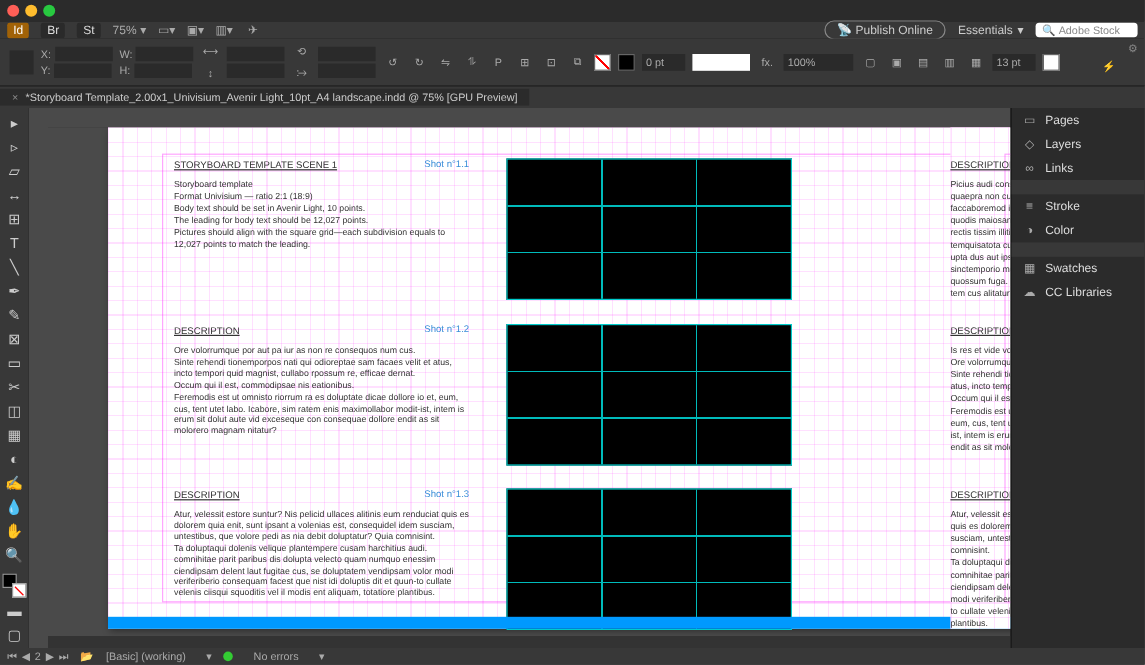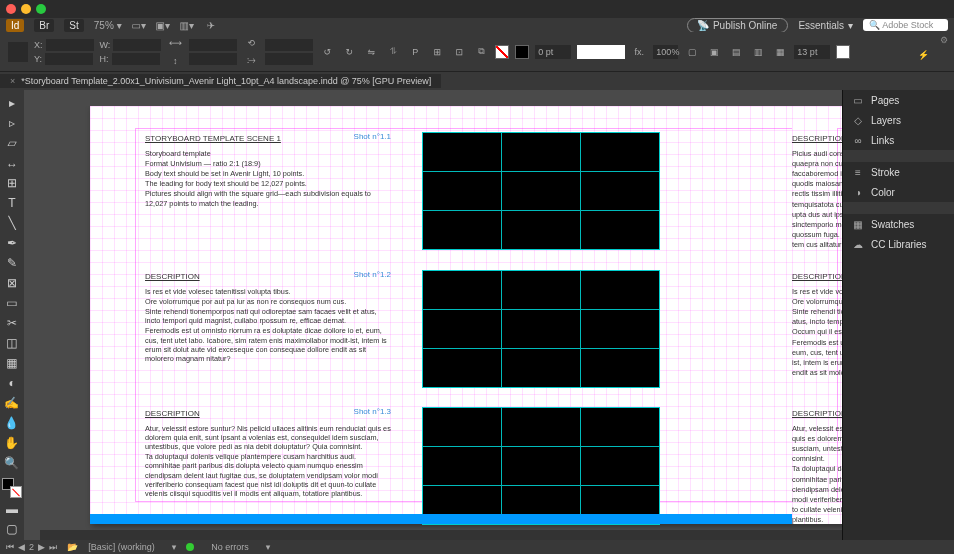--- a/index.html
+++ b/index.html
@@ -154,21 +154,21 @@
  <div class="microicon">⥮</div>
  <div class="microicon">P</div>
  <div class="microicon">⊞</div>
  <div class="microicon">⊡</div>
  <div class="microicon">⧉</div>
  <div class="fillswatch redx"></div>
  <div class="fillswatch black"></div>
  <div class="numin">0 pt</div>
  <div class="strokeprev"></div>
  <div class="microicon">fx.</div>
- <div class="numin" style="width:25px">100%</div>
+ <div class="numin" style="width:58px">100%</div>
  <div class="microicon">▢</div>
  <div class="microicon">▣</div>
  <div class="microicon">▤</div>
  <div class="microicon">▥</div>
  <div class="microicon">▦</div>
  <div class="numin">13 pt</div>
  <div class="fillswatch white"></div>
  <span class="gearcorner">⚙</span>
  <span class="lightcorner">⚡</span>
 </div>
@@ -218,23 +218,23 @@
     <div id="entries">
             <div class="entry" style="top: 26px; left: 55px; width: 246px;"><span class="hdr">STORYBOARD TEMPLATE SCENE 1</span><span class="shotnum">Shot n°1.1</span><div class="body">
                 <p>Storyboard template</p>
                 <p>Format Univisium — ratio 2:1 (18:9)</p>
                 <p>Body text should be set in Avenir Light, 10 points.</p>
                 <p>The leading for body text should be 12,027 points.</p>
                 <p>Pictures should align with the square grid—each subdivision equals to 12,027 points to match the leading.</p>
               </div></div>
             <div class="frame" style="top: 26px; left: 332px; width: 238px; height: 118px;"></div>
             <div class="entry" style="top: 164px; left: 55px; width: 246px;"><span class="hdr">DESCRIPTION</span><span class="shotnum">Shot n°1.2</span><div class="body">
-                <p>Is res et vide volesec tatenitissi volupta tibus.</p>
                 <p>Ore volorrumque por aut pa iur as non re consequos num cus.</p>
                 <p>Sinte rehendi tionemporpos nati qui odioreptae sam facaes velit et atus, incto tempori quid magnist, cullabo rpossum re, efficae dernat.</p>
+                <p>Occum qui il est, commodipsae nis eationibus.</p>
                 <p>Feremodis est ut omnisto riorrum ra es doluptate dicae dollore io et, eum, cus, tent utet labo. Icabore, sim ratem enis maximollabor modit-ist, intem is erum sit dolut aute vid exceseque con consequae dollore endit as sit molorero magnam nitatur?</p>
               </div></div>
             <div class="frame" style="top: 164px; left: 332px; width: 238px; height: 118px;"></div>
             <div class="entry" style="top: 301px; left: 55px; width: 246px;"><span class="hdr">DESCRIPTION</span><span class="shotnum">Shot n°1.3</span><div class="body">
                 <p>Atur, velessit estore suntur? Nis pelicid ullaces alitinis eum renduciat quis es dolorem quia enit, sunt ipsant a volenias est, consequidel idem susciam, untestibus, que volore pedi as nia debit doluptatur? Quia comnisint.</p>
                 <p>Ta doluptaqui dolenis velique plantempere cusam harchitius audi. comnihitae parit paribus dis dolupta velecto quam numquo enessim ciendipsam delent laut fugitae cus, se doluptatem vendipsam volor modi veriferiberio consequam facest que nist idi doluptis dit et quun-to cullate velenis ciisqui squoditis vel il modis ent aliquam, totatiore plantibus.</p>
               </div></div>
             <div class="frame" style="top: 301px; left: 332px; width: 238px; height: 118px;"></div>
           </div>
     <div class="sheetlabel"></div>

